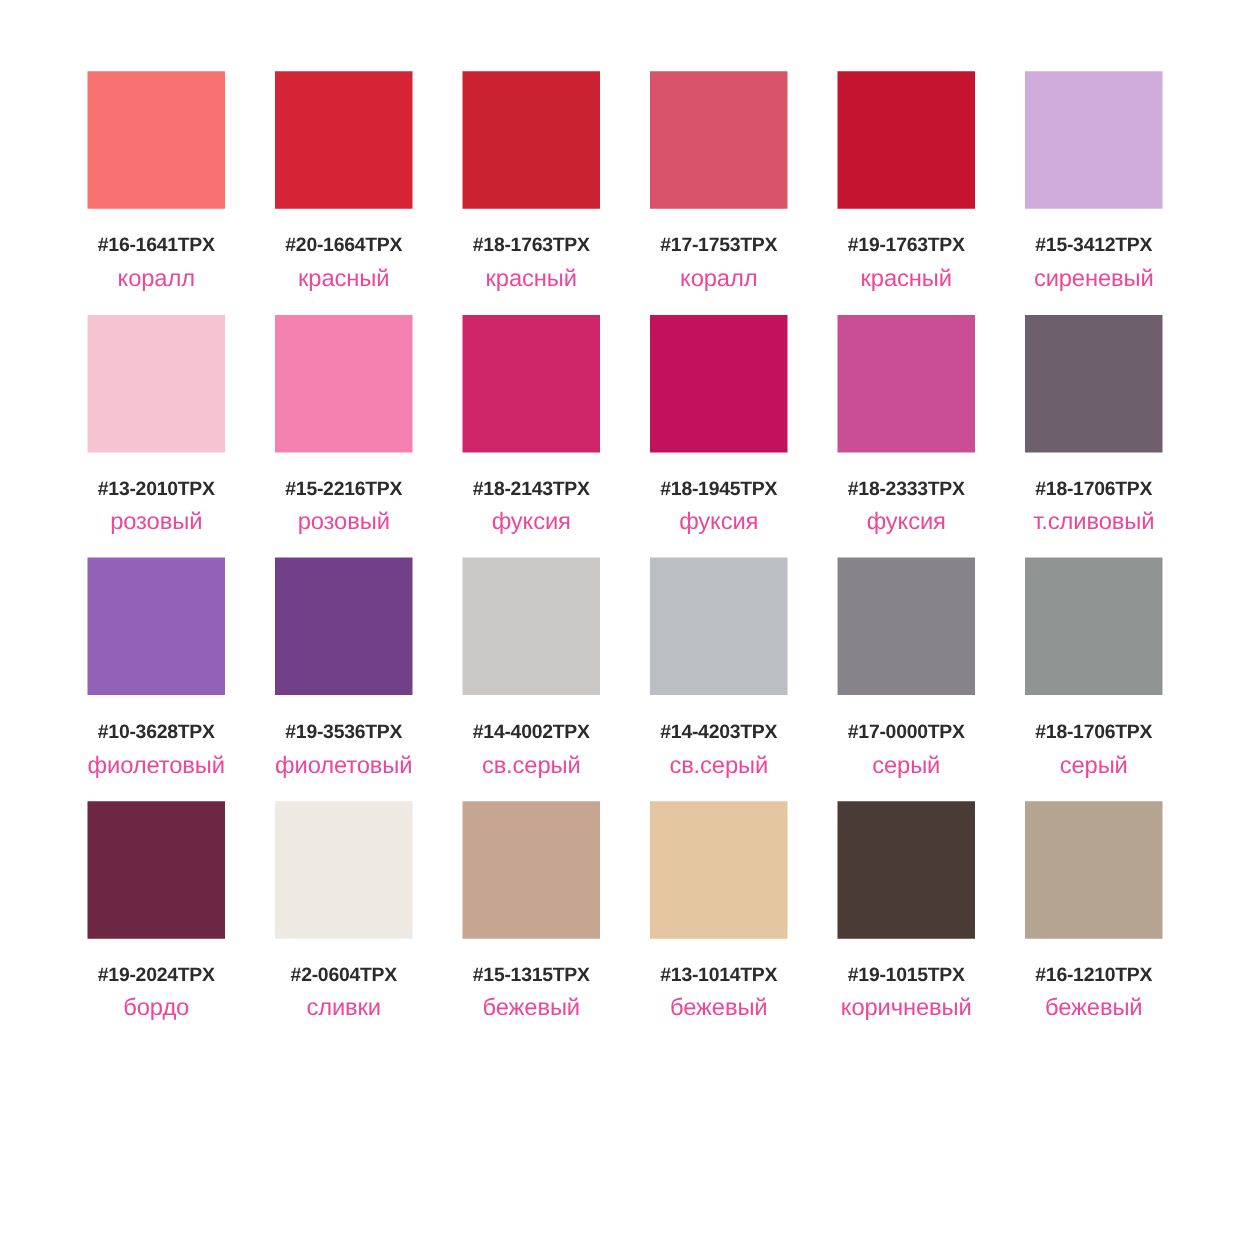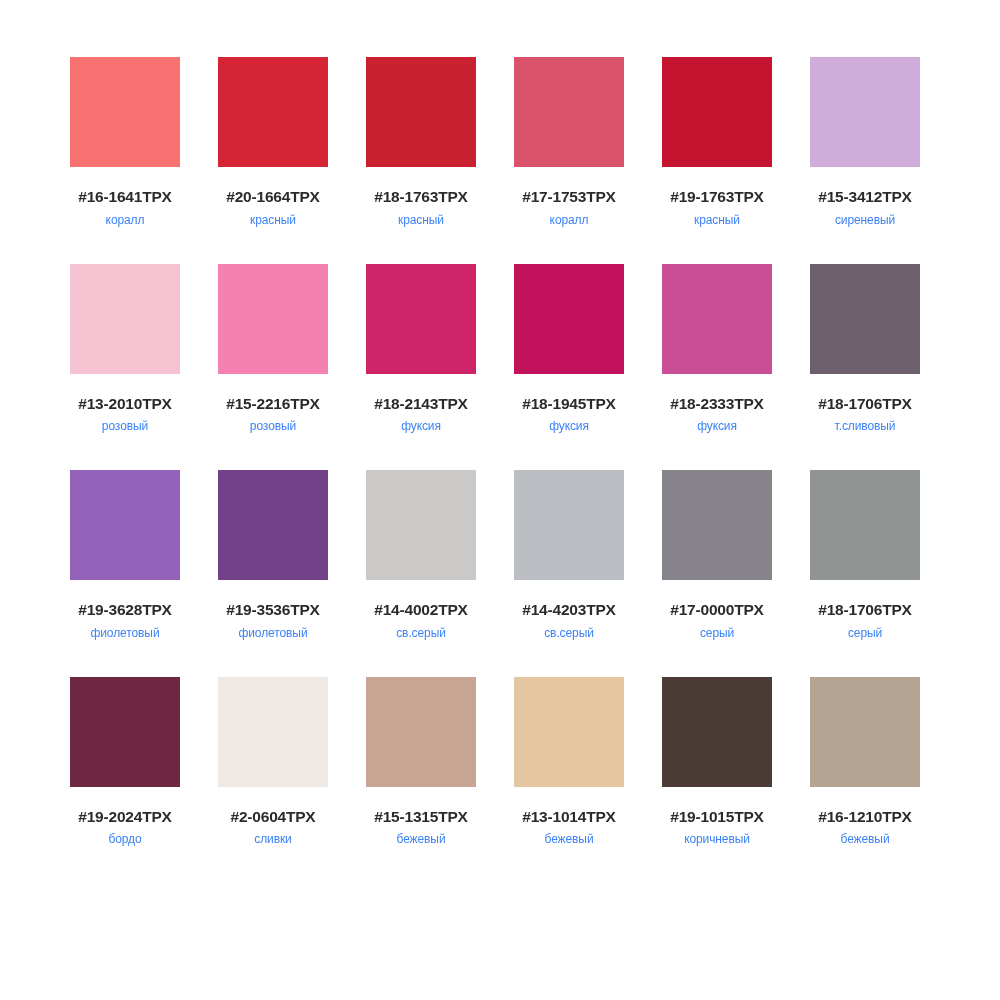--- a/index.html
+++ b/index.html
@@ -17,21 +17,20 @@
 
   .palette-grid {
     position: absolute;
     left: 70px;
     top: 57px;
     width: 860px;
     display: grid;
     grid-template-columns: repeat(6, 110px);
     column-gap: 40px;
     row-gap: 19px;
-    gap: 38px;
   }
 
   .swatch-cell {
     width: 110px;
     display: flex;
     flex-direction: column;
     align-items: center;
   }
 
   .swatch-chip {
@@ -46,24 +45,24 @@
     font-weight: 700;
     letter-spacing: -0.2px;
     color: #2b2b2b;
     line-height: 1;
     text-align: center;
     white-space: nowrap;
   }
 
   .swatch-name {
     margin-top: 9px;
-    font-size: 12px;
+    font-size: 19px;
     font-weight: 400;
     letter-spacing: -0.1px;
-    color: #3b82f6;
+    color: #ec4899;
     line-height: 1;
     text-align: left;
     white-space: nowrap;
   }
 </style>
 </head>
 <body style="background-color: rgb(255, 255, 255);">
 
 <div class="palette-grid" id="palette-grid">
     <div class="swatch-cell">
@@ -121,21 +120,21 @@
       <div class="swatch-code">#18-2333TPX</div>
       <div class="swatch-name">фуксия</div>
     </div>
     <div class="swatch-cell">
       <div class="swatch-chip" style="background-color: rgb(110, 95, 108);"></div>
       <div class="swatch-code">#18-1706TPX</div>
       <div class="swatch-name">т.сливовый</div>
     </div>
     <div class="swatch-cell">
       <div class="swatch-chip" style="background-color: rgb(145, 98, 184);"></div>
-      <div class="swatch-code">#19-3628TPX</div>
+      <div class="swatch-code">#10-3628TPX</div>
       <div class="swatch-name">фиолетовый</div>
     </div>
     <div class="swatch-cell">
       <div class="swatch-chip" style="background-color: rgb(113, 64, 137);"></div>
       <div class="swatch-code">#19-3536TPX</div>
       <div class="swatch-name">фиолетовый</div>
     </div>
     <div class="swatch-cell">
       <div class="swatch-chip" style="background-color: rgb(203, 200, 200);"></div>
       <div class="swatch-code">#14-4002TPX</div>

